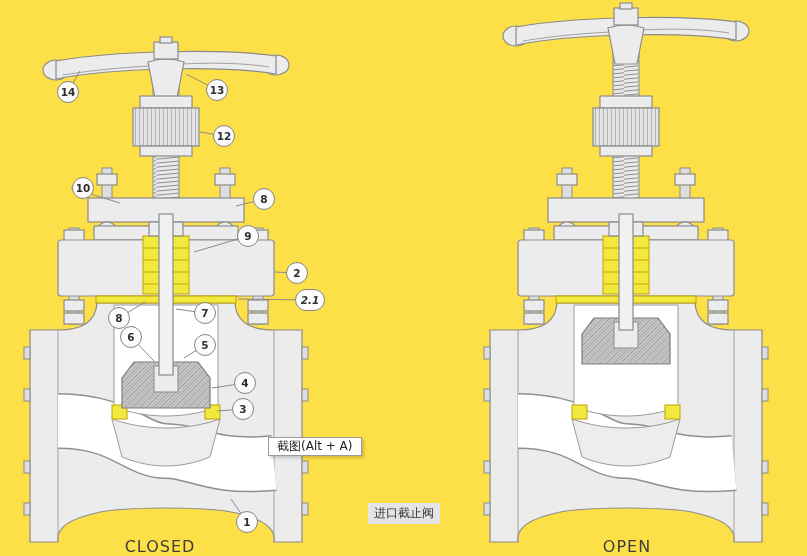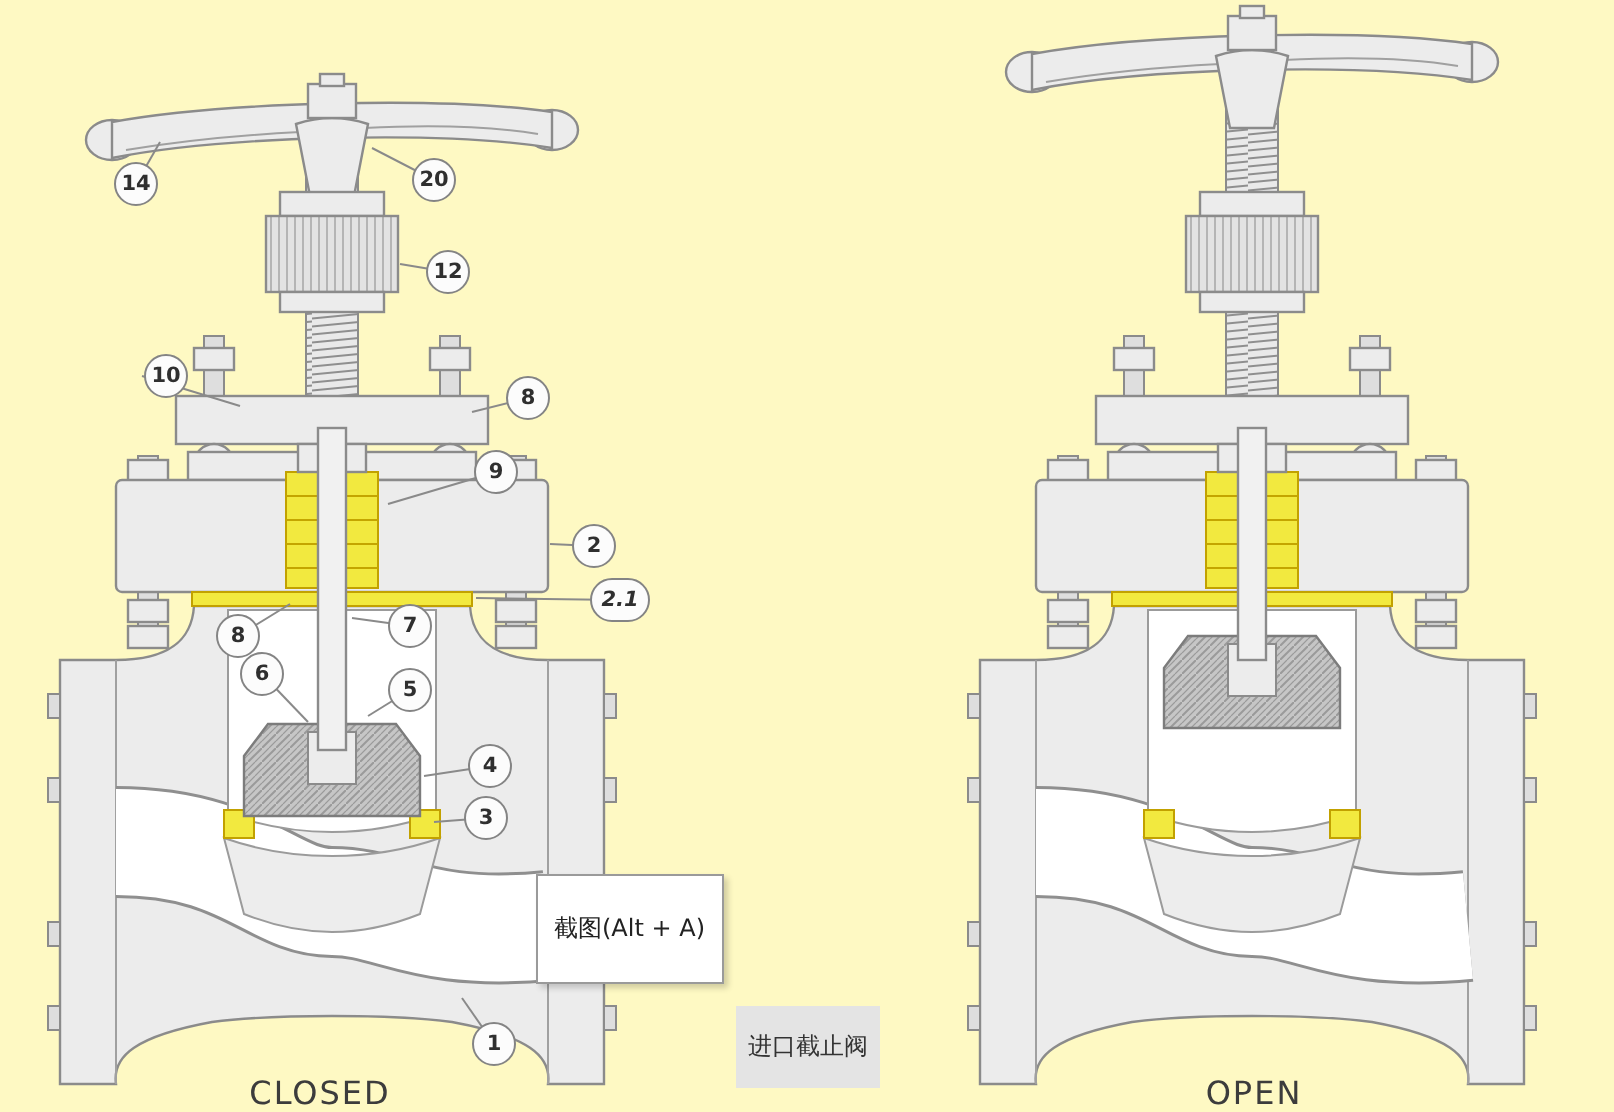--- a/index.html
+++ b/index.html
@@ -1,33 +1,33 @@
 <!DOCTYPE html>
 <html style="--gold: #f2e93f;"><head>
 <meta charset="utf-8">
 <style>
   *{box-sizing:border-box}
   html,body{margin:0;padding:0;background:#fff}
   body{font-family:"DejaVu Sans","Liberation Sans",sans-serif}
-  #stage{position:relative;width:807px;height:556px;background:#fef9c3;overflow:hidden}
+  #stage{position:relative;width:807px;height:556px;background:#fde047;overflow:hidden}
   svg{position:absolute;left:0;top:0}
   .metal{fill:#ececec;stroke:#8b8b8b;stroke-width:1.2}
   .metal2{fill:#dedede;stroke:#8b8b8b;stroke-width:1}
   .thin{fill:none;stroke:#a0a0a0;stroke-width:1}
   .gold{fill:var(--gold,#f2e93f);stroke:#c2a100;stroke-width:1}
   .leader{stroke:#8a8a8a;stroke-width:1}
   .stem{fill:#f1f1f1;stroke:#8b8b8b;stroke-width:1.2}
   .balloon{position:absolute;width:22px;height:22px;border-radius:50%;background:#fcfcfc;
            border:1px solid #848484;color:#2f2f2f;font-size:10.5px;font-weight:bold;
            display:flex;align-items:center;justify-content:center;line-height:1;z-index:3}
   .balloon.wide{width:30px;border-radius:11px}
   .tooltip{position:absolute;left:268px;top:437px;background:#fff;border:1px solid #9a9a9a;
-           box-shadow:2px 2px 3px rgba(0,0,0,.18);padding:18px 8px;font-size:12px;color:#222;
+           box-shadow:2px 2px 3px rgba(0,0,0,.18);padding:0 8px;font-size:12px;color:#222;
            white-space:nowrap;z-index:5}
-  .tag{position:absolute;left:368px;top:503px;background:#e4e4e4;padding:12px 6px;font-size:12px;
+  .tag{position:absolute;left:368px;top:503px;background:#e4e4e4;padding:2px 6px;font-size:12px;
        color:#333;white-space:nowrap;z-index:5}
   .cap{position:absolute;top:537px;transform:translateX(-50%);font-size:16px;color:#3c3c3c;
        letter-spacing:1px;z-index:4}
   #cap-closed{left:160px}
   #cap-open{left:627px}
 </style>
 </head>
 <body>
 
 <div id="stage">
@@ -154,21 +154,21 @@
         <line x1="131" y1="337" x2="154" y2="361" class="leader"></line>
         <line x1="205" y1="345" x2="184" y2="358" class="leader"></line>
         <line x1="245" y1="383" x2="212" y2="388" class="leader"></line>
         <line x1="243" y1="409" x2="217" y2="411" class="leader"></line>
         <line x1="247" y1="522" x2="231" y2="499" class="leader"></line>
       </g>
   </svg>
 
   <div id="callout-layer">
       <div class="balloon" style="left: 57px; top: 81px;">14</div>
-      <div class="balloon" style="left: 206px; top: 79px;">20</div>
+      <div class="balloon" style="left: 206px; top: 79px;">13</div>
       <div class="balloon" style="left: 213px; top: 125px; text-align: center;">12</div>
       <div class="balloon" style="left: 60px; top: 177px; margin-left: 12px;">10</div>
       <div class="balloon" style="left: 253px; top: 188px;">8</div>
       <div class="balloon" style="left: 237px; top: 225px;">9</div>
       <div class="balloon" style="left: 286px; top: 262px;">2</div>
       <div class="balloon wide" style="left: 295px; top: 289px; font-style: italic;">2.1</div>
       <div class="balloon" style="left: 108px; top: 307px;">8</div>
       <div class="balloon" style="left: 194px; top: 302px;">7</div>
       <div class="balloon" style="left: 120px; top: 326px;">6</div>
       <div class="balloon" style="left: 194px; top: 334px;">5</div>

